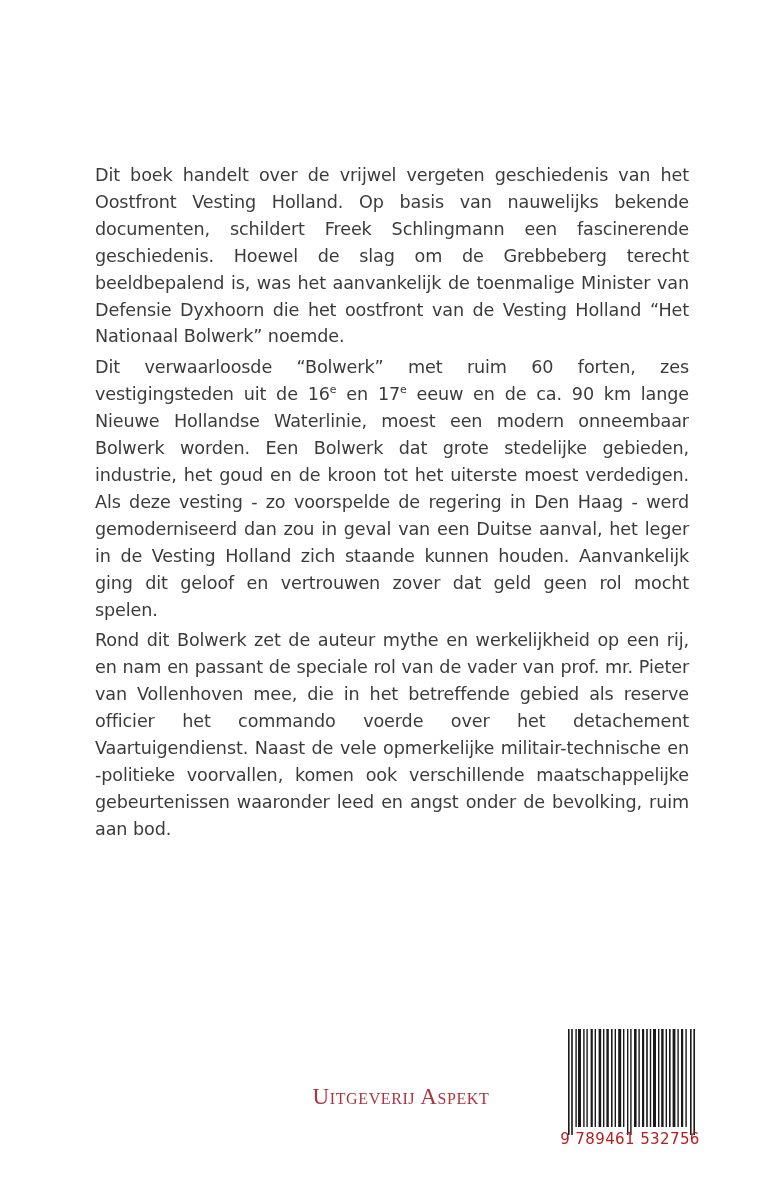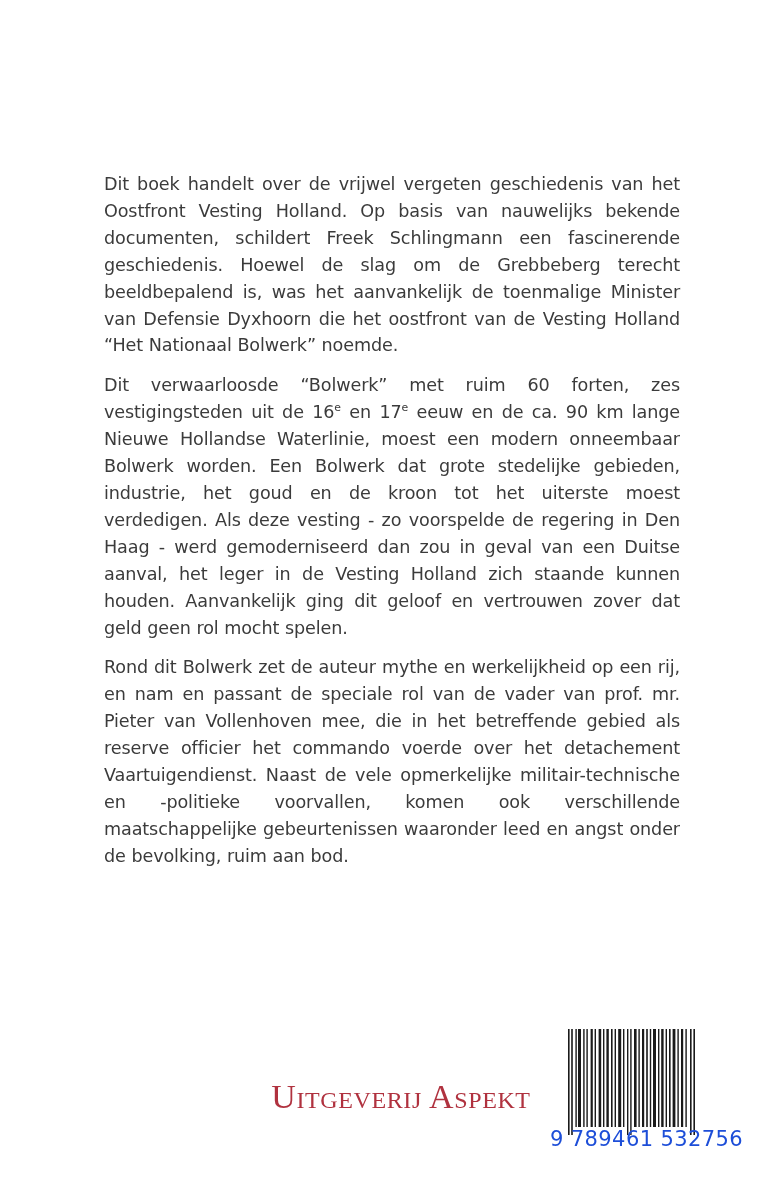--- a/index.html
+++ b/index.html
@@ -34,21 +34,21 @@
     color: #3b3b3b;
     font-family: "DejaVu Sans", "Liberation Sans", sans-serif;
     font-size: 17.6px;
     line-height: 26.9px;
     text-align: justify;
     text-justify: inter-word;
     letter-spacing: -0.12px;
     word-spacing: 0.2px;
   }
   .blurb p {
-    margin: 13px;
+    margin: 4px;
     padding: 0;
     text-align: justify;
   }
   
   .blurb p:last-child { margin-bottom: 0; }
 
   .sup {
     font-size: 0.62em;
     vertical-align: super;
     line-height: 0;
@@ -57,21 +57,21 @@
   
   .publisher {
     position: absolute;
     left: 236px;
     top: 1079px;
     width: 330px;
     text-align: center;
   }
   .pub-name {
     font-family: "Liberation Serif", "DejaVu Serif", serif;
-    font-size: 34px;
+    font-size: 23px;
     line-height: 36px;
     color: #b0323f;
     letter-spacing: 0.6px;
     font-variant: small-caps;
     white-space: nowrap;
   }
   .pub-url {
     font-family: "Liberation Serif", "DejaVu Serif", serif;
     font-size: 20.5px;
     line-height: 23px;
@@ -95,23 +95,23 @@
     top: 0;
     width: 138px;
     height: 106px;
   }
   .barcode-digits {
     position: absolute;
     left: -16px;
     top: 100px;
     width: 160px;
     font-family: "DejaVu Sans", "Liberation Sans", sans-serif;
-    font-size: 21px;
+    font-size: 15px;
     line-height: 21px;
-    color: #1d4ed8;
+    color: #b91c1c;
     letter-spacing: 0.4px;
     white-space: nowrap;
     text-align: center;
   }
 </style>
 </head>
 <body>
 
 <div class="page">
 

